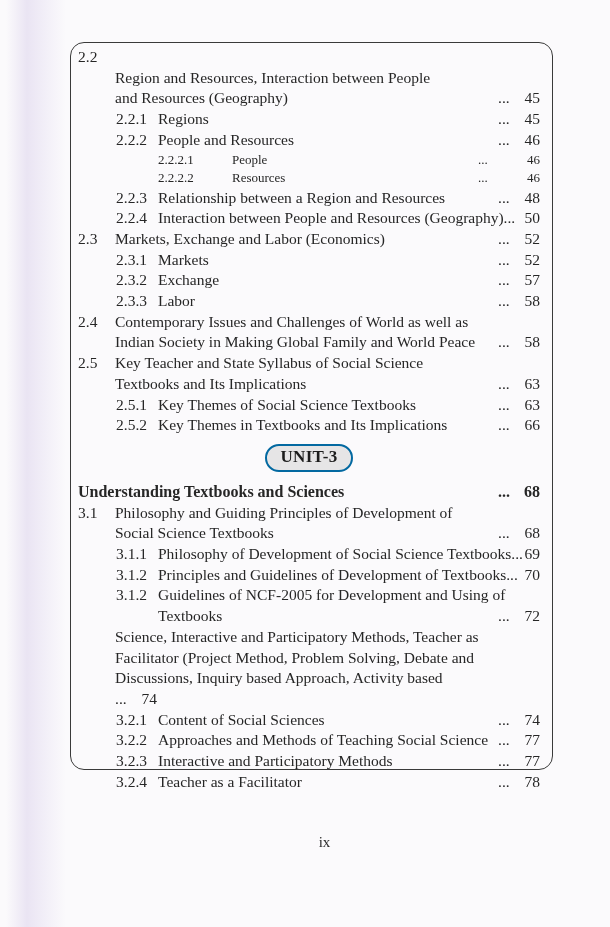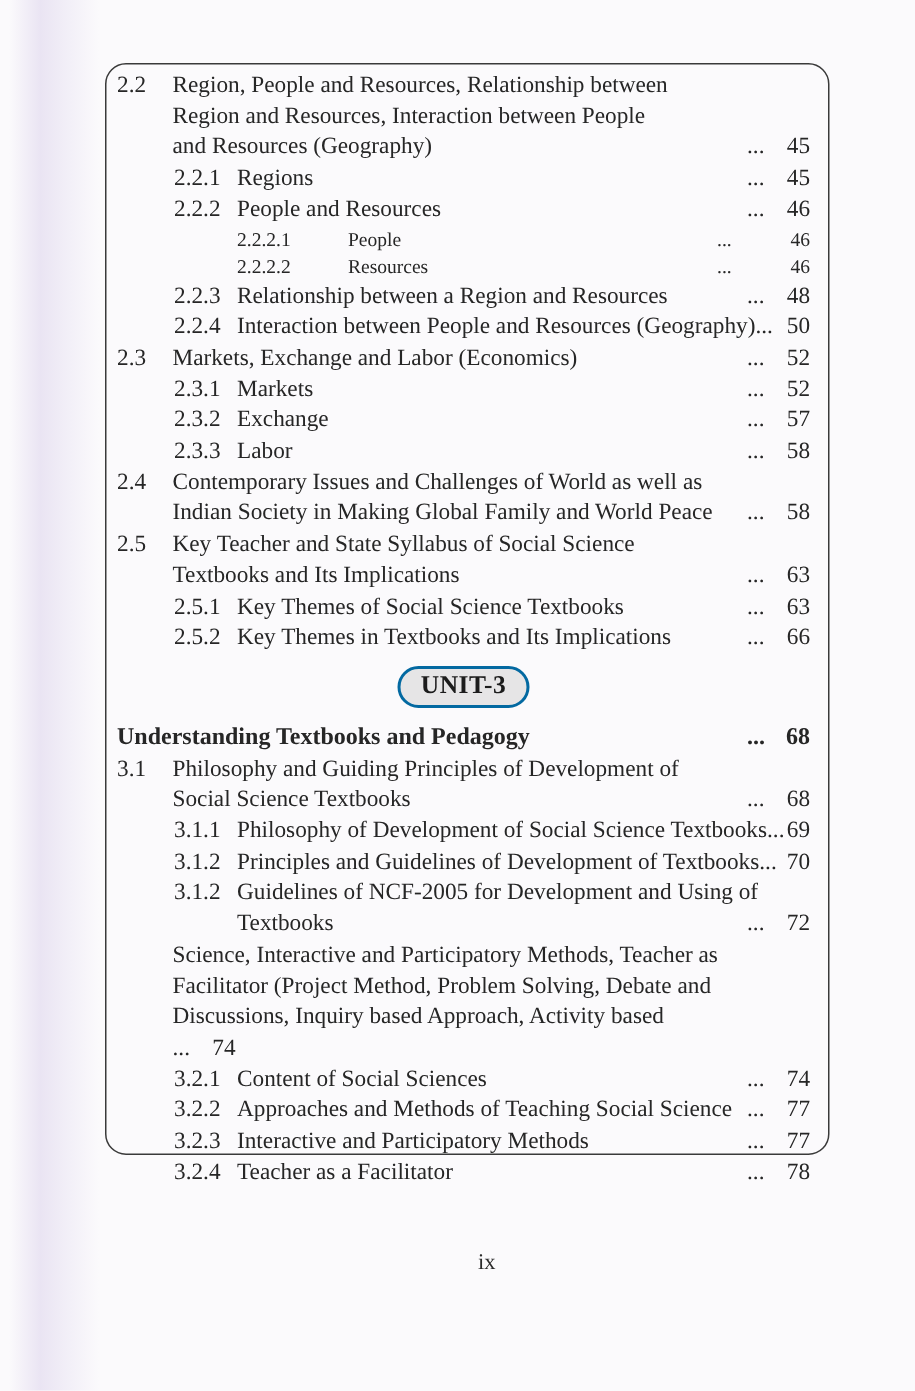--- a/index.html
+++ b/index.html
@@ -85,21 +85,20 @@
 </style>
 </head>
 <body>
 
 <div class="edge-tint"></div>
 
 <div class="toc-box">
   <div class="box-inner">
   <div class="row ind0">
     <span class="num">2.2</span>
-    <span class="txt">Region, People and Resources, Relationship between</span>
     <span class="dots"></span>
     <span class="pg"></span>
   </div>
 
   <div class="row ind0">
     <span class="num"></span>
     <span class="txt">Region and Resources, Interaction between People</span>
     <span class="dots"></span>
     <span class="pg"></span>
   </div>
@@ -222,21 +221,21 @@
     <span class="dots">...</span>
     <span class="pg">66</span>
   </div>
 
   <div class="badge-row">
     <span class="unit-badge">UNIT-3</span>
   </div>
 
   <div class="row ind0 bold flush">
 
-    <span class="txt">Understanding Textbooks and Pedagogy</span>
+    <span class="txt">Understanding Textbooks and Sciences</span>
     <span class="dots">...</span>
     <span class="pg">68</span>
   </div>
 
   <div class="row ind0">
     <span class="num">3.1</span>
     <span class="txt">Philosophy and Guiding Principles of Development of</span>
     <span class="dots"></span>
     <span class="pg"></span>
   </div>

